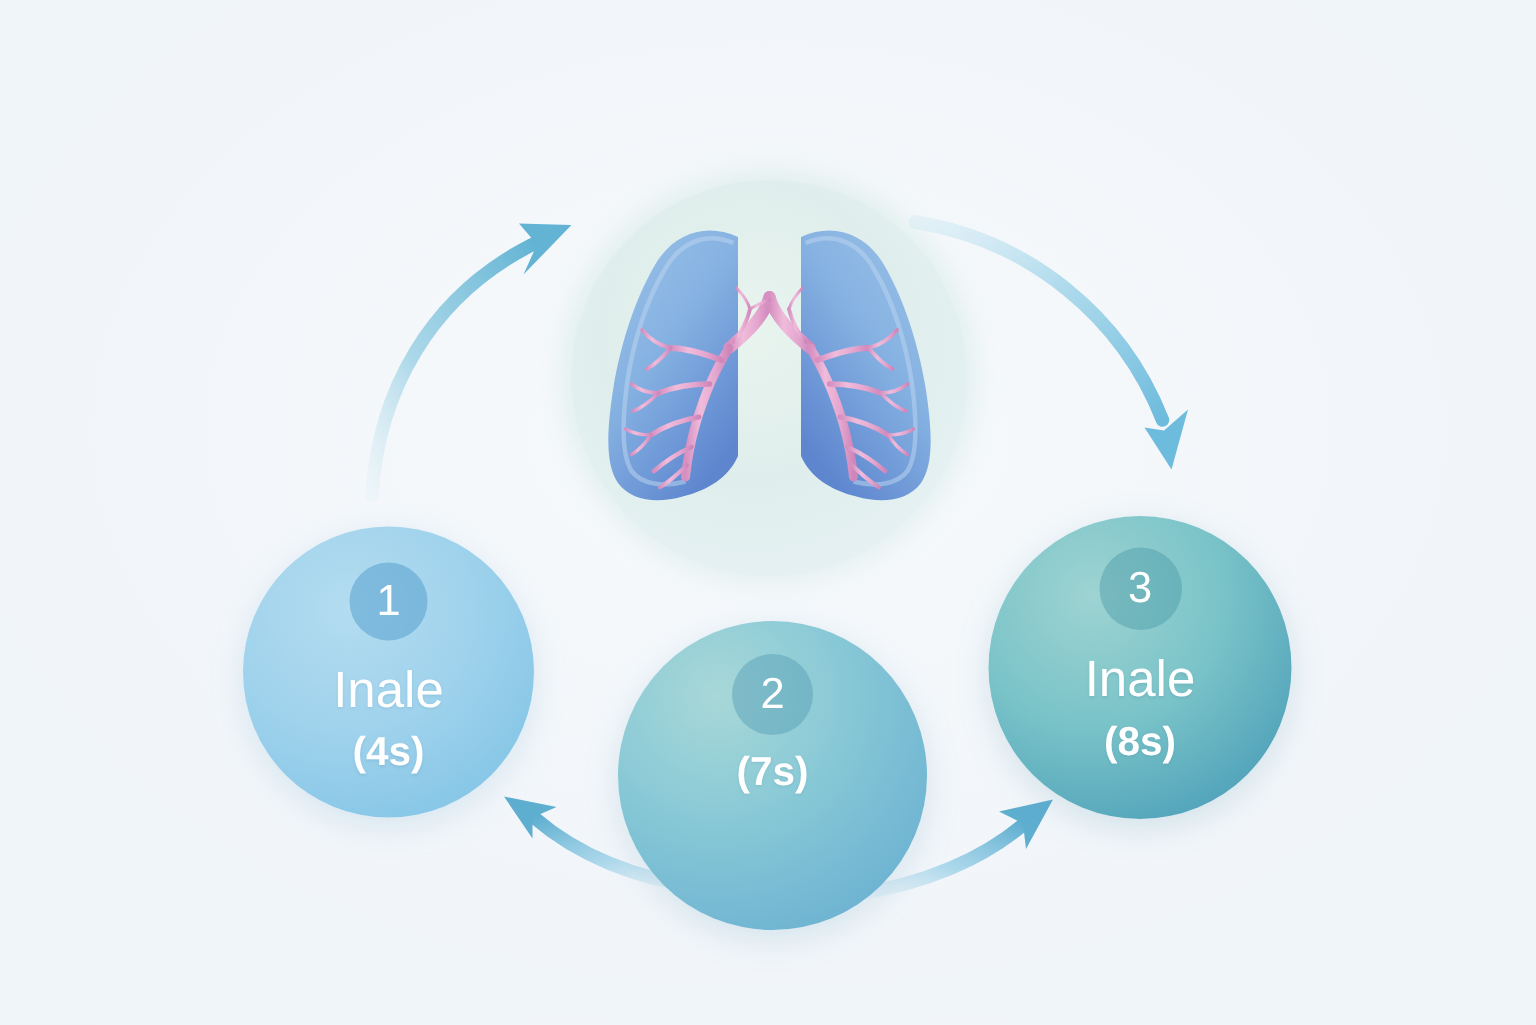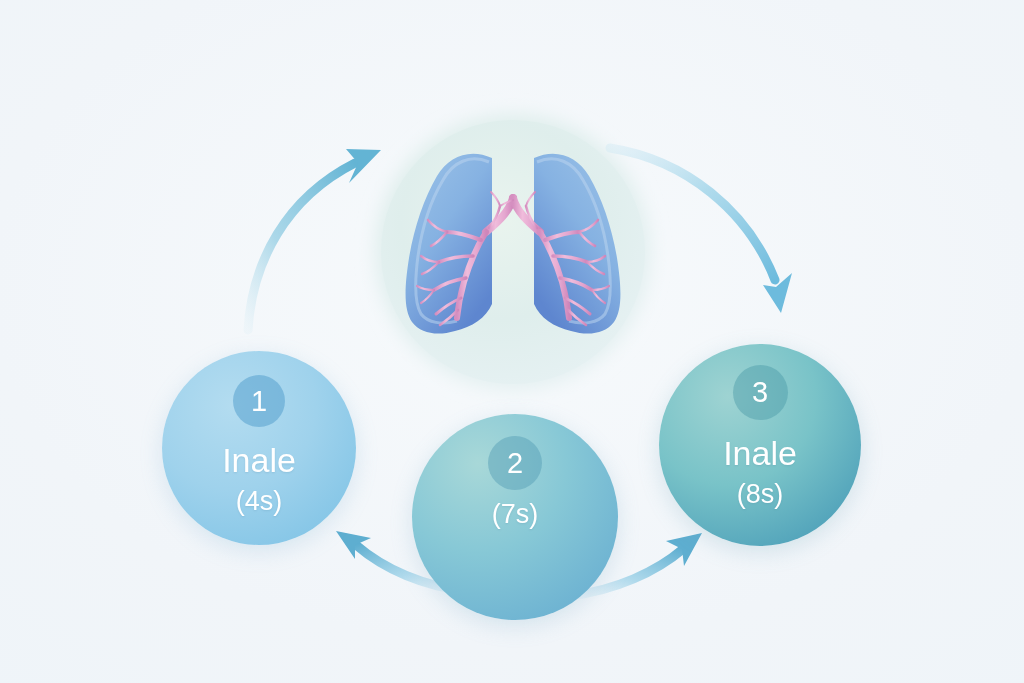--- a/index.html
+++ b/index.html
@@ -117,21 +117,21 @@
     font-weight: 400;
     line-height: 1;
     margin-top: 16px;
     text-shadow: 0 1px 2px rgba(70,120,150,0.18);
   }
   .step-2 .step-label { font-size: 33px; margin-top: 15px; }
   .step-3 .step-label { font-size: 34px; margin-top: 16px; }
 
   .step-time {
     font-size: 27px;
-    font-weight: 400;
+    font-weight: 700;
     line-height: 1;
     margin-top: 11px;
     text-shadow: 0 1px 2px rgba(70,120,150,0.18);
   }
 </style>
 </head>
 <body>
 
 <div id="stage">
 

